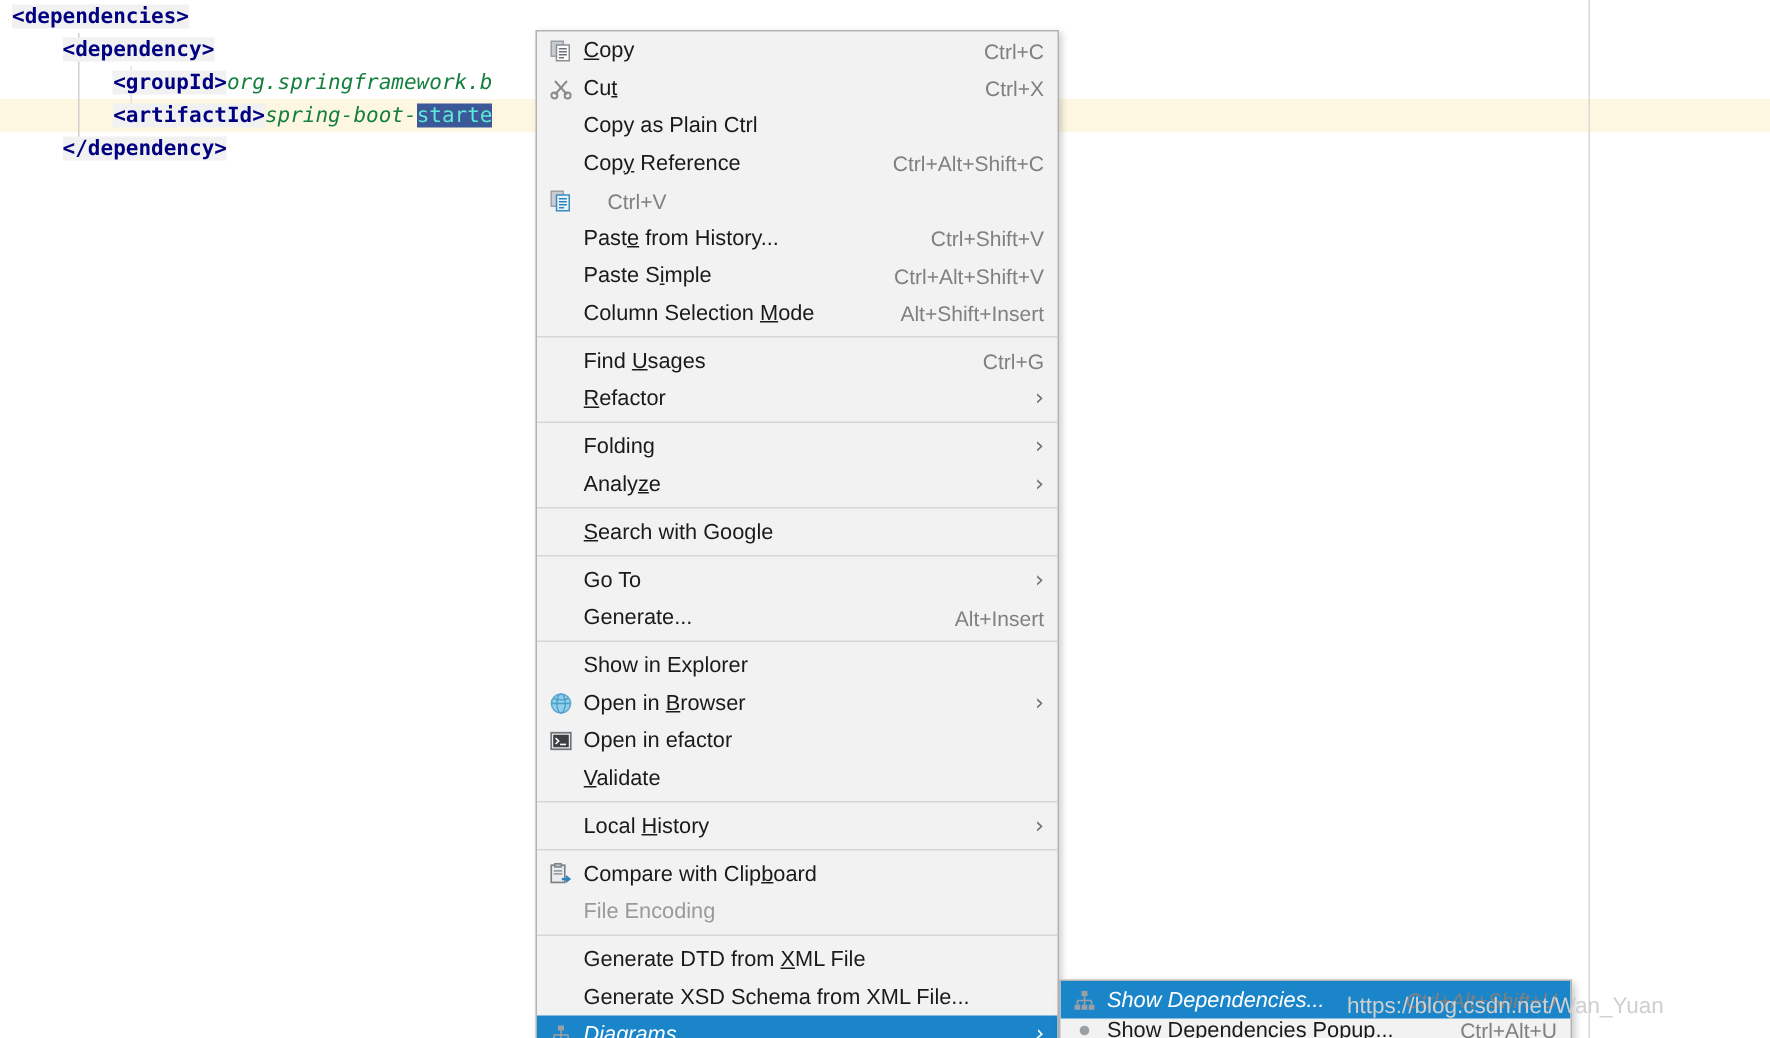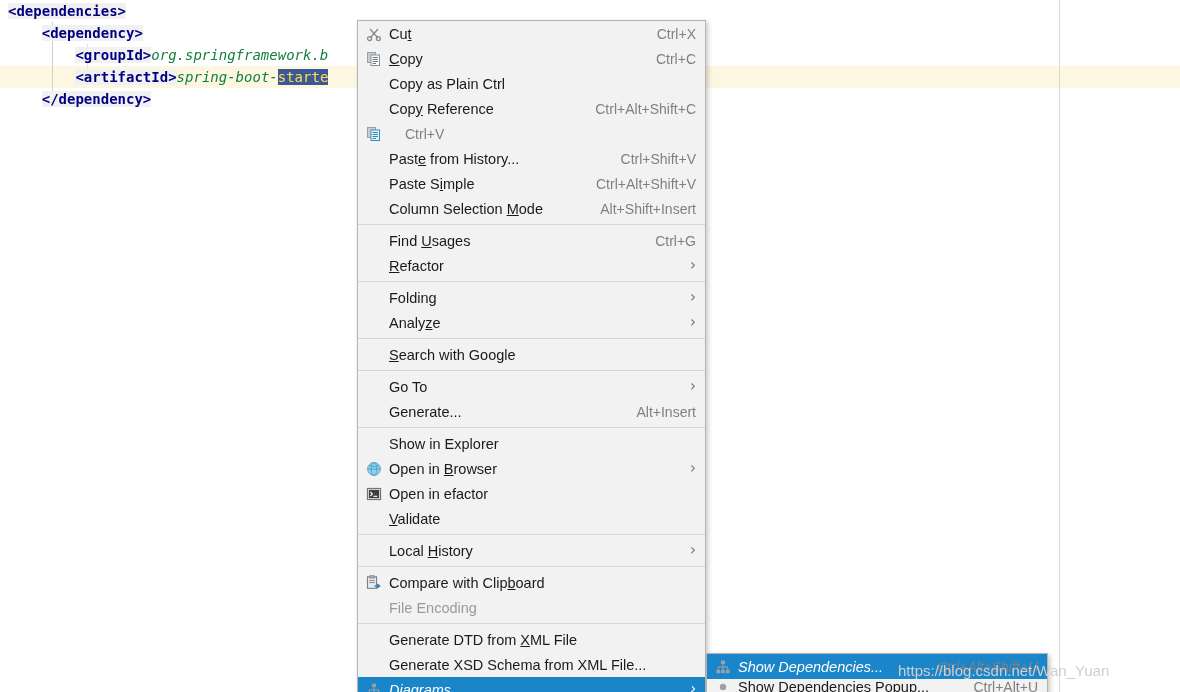--- a/index.html
+++ b/index.html
@@ -58,21 +58,21 @@
     font-weight: bold;
     background: #f1f1f1;
   }
   .tok-text {
     color: #15803d;
     background: transparent;
     font-style: italic;
   }
   .sel {
     background: #3b5998;
-    color: #fde047;
+    color: #5eead4;
   }
   .indent-guide {
     position: absolute;
     left: 52px;
     top: 22px;
     width: 1px;
     height: 78px;
     background: #cfcfcf;
   }
   .indent-guide2 {
@@ -187,48 +187,48 @@
   <div class="margin-line"></div>
   <div class="indent-guide"></div>
   <div class="indent-guide2"></div>
   <div class="code" id="code-area"><div class="code-line"><span></span><span class="tok-tag">&lt;dependencies&gt;</span></div><div class="code-line"><span>    </span><span class="tok-tag">&lt;dependency&gt;</span></div><div class="code-line"><span>        </span><span class="tok-tag">&lt;groupId&gt;</span><span class="tok-text">org.springframework.b</span></div><div class="code-line"><span>        </span><span class="tok-tag">&lt;artifactId&gt;</span><span class="tok-text">spring-boot-</span><span class="sel">starte</span></div><div class="code-line"><span>    </span><span class="tok-tag">&lt;/dependency&gt;</span></div></div>
 </div>
 
 <div id="ctx-menu">
     <div class="mi">
       <span class="ico">
         <svg class="icon-svg" width="16" height="16" viewBox="0 0 16 16">
-          <g stroke="#8a8a8a" stroke-width="1.3" fill="none">
-            <line x1="4" y1="3" x2="12" y2="12"></line>
-            <line x1="12" y1="3" x2="4" y2="12"></line>
-            <circle cx="3.6" cy="12.6" r="2"></circle>
-            <circle cx="12.4" cy="12.6" r="2"></circle>
-          </g>
-        </svg>
-      </span>
-      <span class="lbl">Cu<span class="u">t</span></span>
-      <span class="acc">Ctrl+X</span>
-    </div>
-    <div class="mi">
-      <span class="ico">
-        <svg class="icon-svg" width="16" height="16" viewBox="0 0 16 16">
           <rect x="1.5" y="1.5" width="8" height="10" fill="#c9ccd1" stroke="#9aa0a6" stroke-width="1"></rect>
           <rect x="5" y="4" width="8.5" height="10.5" fill="#ffffff" stroke="#8a8f94" stroke-width="1"></rect>
           <g stroke="#6b7177" stroke-width="1">
             <line x1="6.6" y1="6.5" x2="11.9" y2="6.5"></line>
             <line x1="6.6" y1="8.5" x2="11.9" y2="8.5"></line>
             <line x1="6.6" y1="10.5" x2="11.9" y2="10.5"></line>
             <line x1="6.6" y1="12.5" x2="10" y2="12.5"></line>
           </g>
         </svg>
       </span>
       <span class="lbl"><span class="u">C</span>opy</span>
       <span class="acc">Ctrl+C</span>
     </div>
     <div class="mi">
+      <span class="ico">
+        <svg class="icon-svg" width="16" height="16" viewBox="0 0 16 16">
+          <g stroke="#8a8a8a" stroke-width="1.3" fill="none">
+            <line x1="4" y1="3" x2="12" y2="12"></line>
+            <line x1="12" y1="3" x2="4" y2="12"></line>
+            <circle cx="3.6" cy="12.6" r="2"></circle>
+            <circle cx="12.4" cy="12.6" r="2"></circle>
+          </g>
+        </svg>
+      </span>
+      <span class="lbl">Cu<span class="u">t</span></span>
+      <span class="acc">Ctrl+X</span>
+    </div>
+    <div class="mi">
       <span class="ico"></span>
       <span class="lbl">Copy as Plain Ctrl</span>
     </div>
     <div class="mi">
       <span class="ico"></span>
       <span class="lbl">Cop<span class="u">y</span> Reference</span>
       <span class="acc">Ctrl+Alt+Shift+C</span>
     </div>
     <div class="mi">
       <span class="ico">

